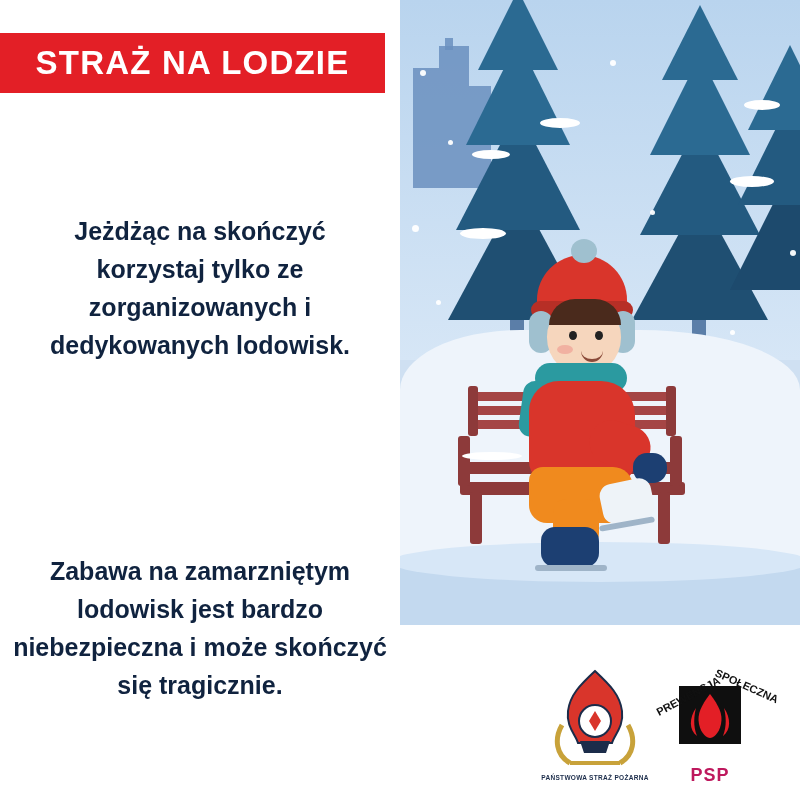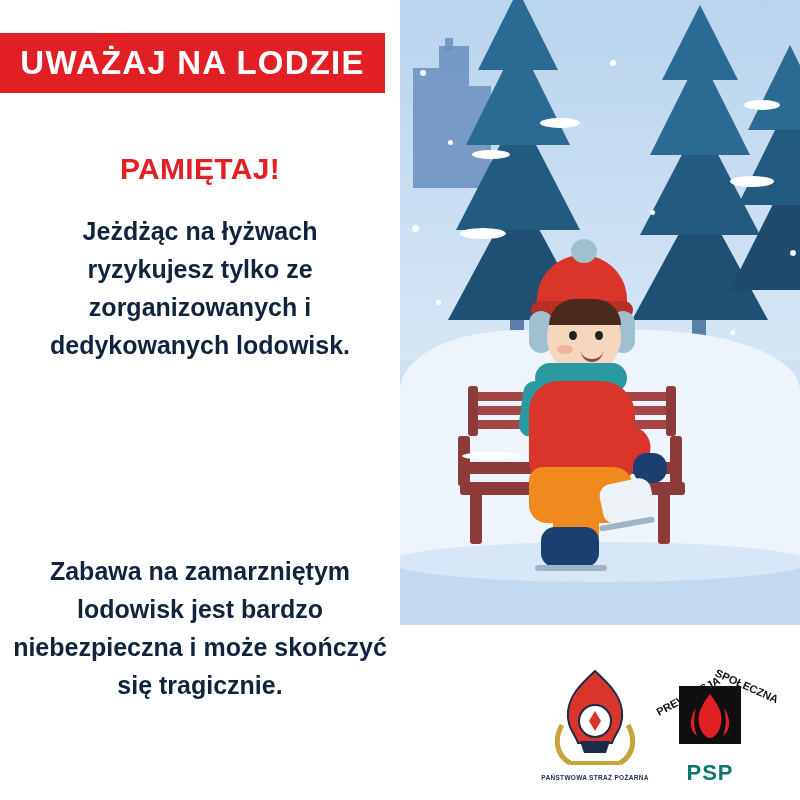--- a/index.html
+++ b/index.html
@@ -227,47 +227,46 @@
     font-size: 6.5px;
     font-weight: bold;
     color: #1b2c4a;
     letter-spacing: .3px;
   }
   .psp-word {
     position: absolute;
     left: 0; bottom: 2px;
     width: 130px;
     text-align: center;
-    font-size: 22px;
-    font-weight: bold;
-    color: #0f766e;
+    font-size: 18px;
+    font-weight: bold;
+    color: #be185d;
     letter-spacing: 1px;
   }
   .arc-word {
     position: absolute;
     font-size: 11px;
     font-weight: bold;
     color: #111111;
     white-space: nowrap;
   }
 </style>
 </head>
 <body>
 
 <div class="poster">
 
   <div class="left-panel">
 
     <div class="title-banner">
-      <span>UWAŻAJ NA LODZIE</span>
-    </div>
-
-    <div class="headline">PAMIĘTAJ!</div>
-
-    <div class="body-text">Jeżdżąc na łyżwach ryzykujesz tylko ze zorganizowanych i dedykowanych lodowisk.</div>
+      <span>STRAŻ NA LODZIE</span>
+    </div>
+
+
+    <div class="body-text">Jeżdżąc na skończyć korzystaj tylko ze zorganizowanych i dedykowanych lodowisk.</div>
 
 
     <div class="closing-text">Zabawa na zamarzniętym lodowisk jest bardzo niebezpieczna i może skończyć się tragicznie.</div>
   </div>
 
   <div class="illustration">
 
     <div class="sky"></div>
 
     <div class="city">

